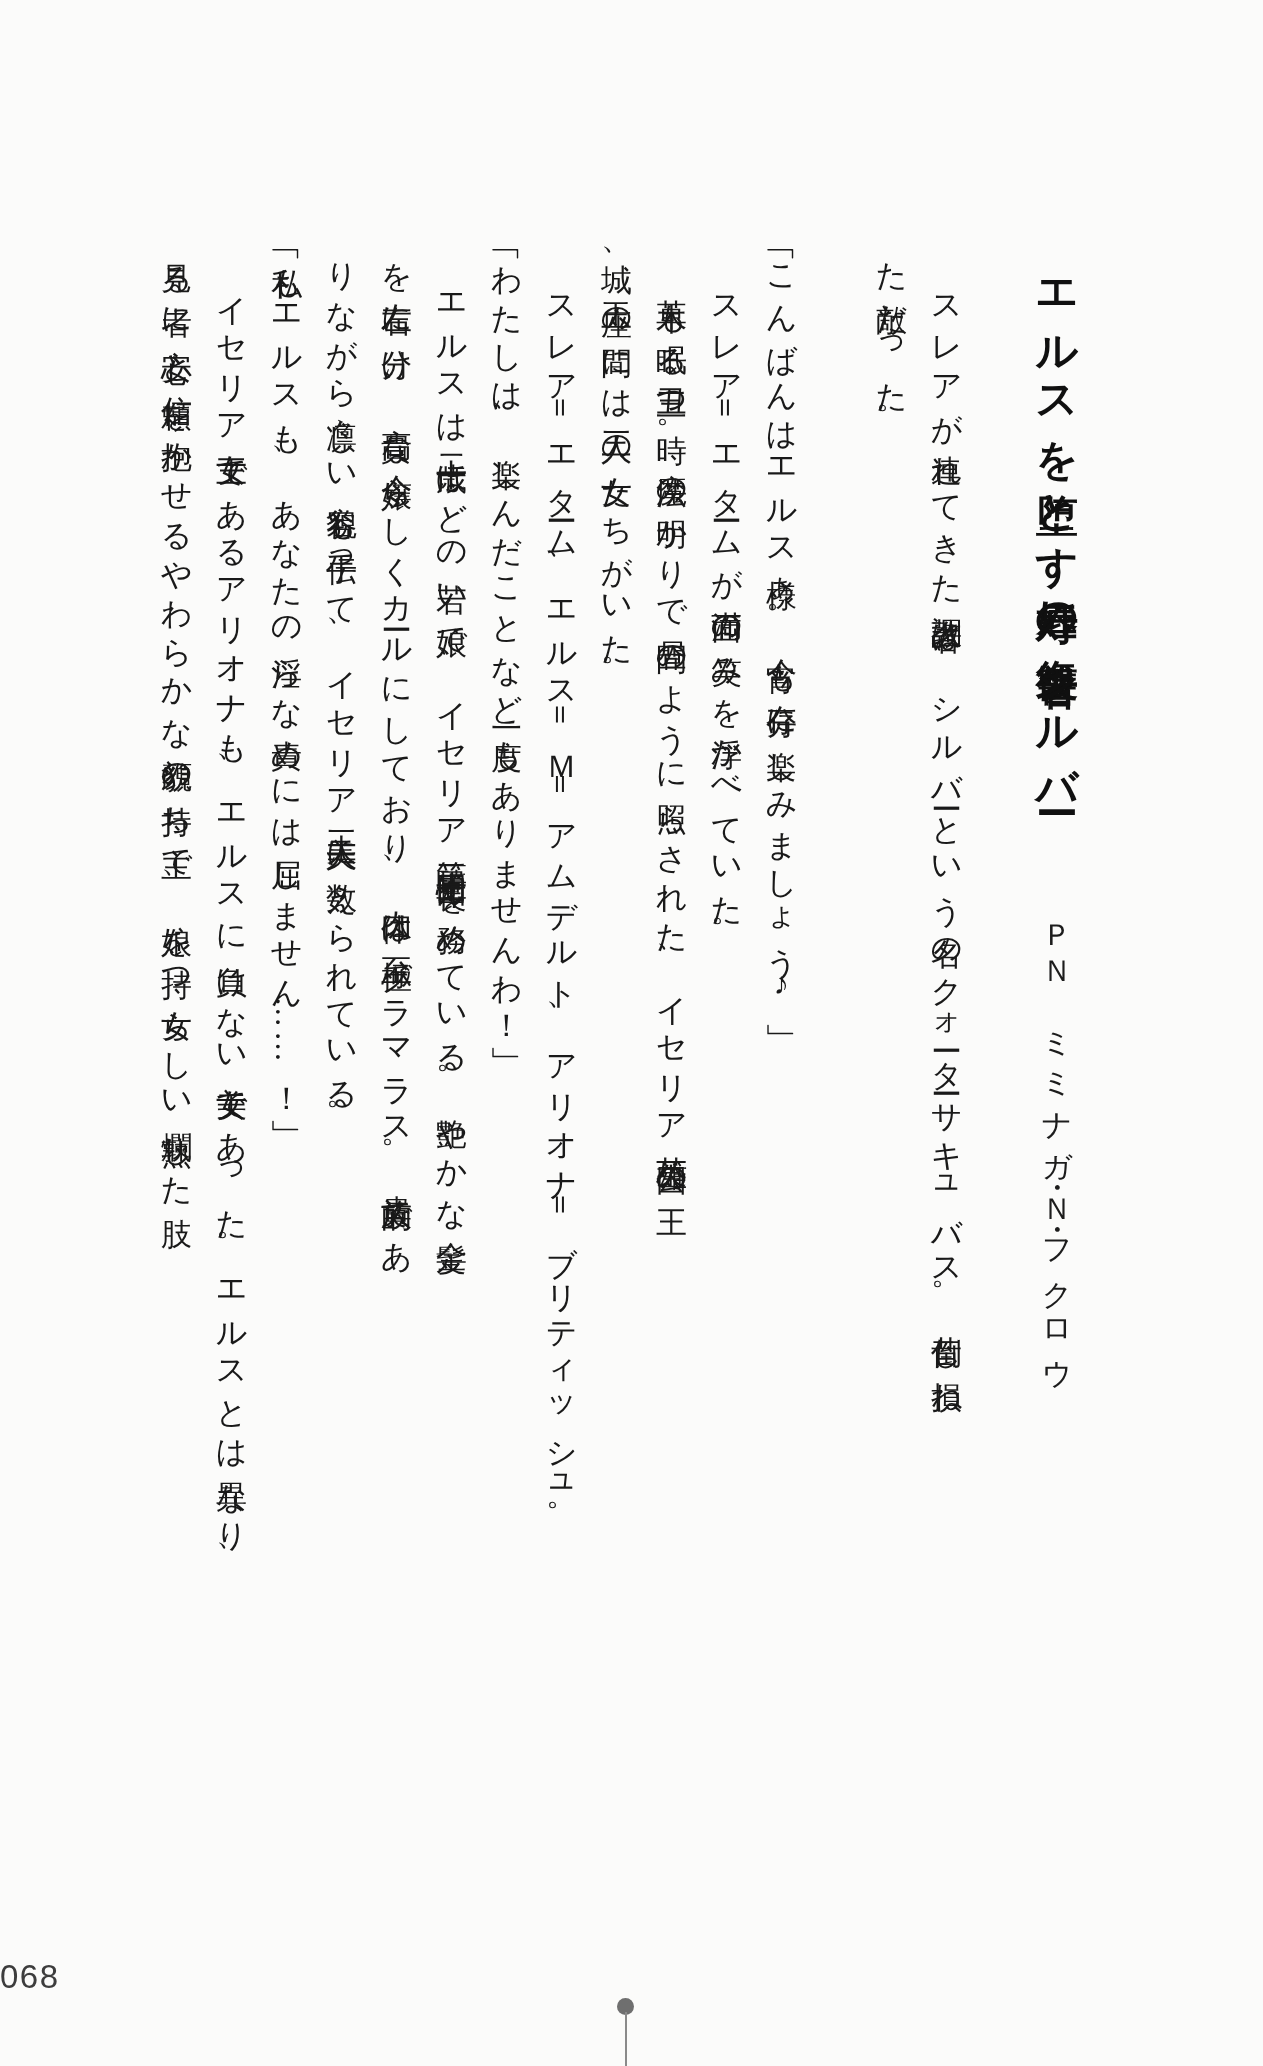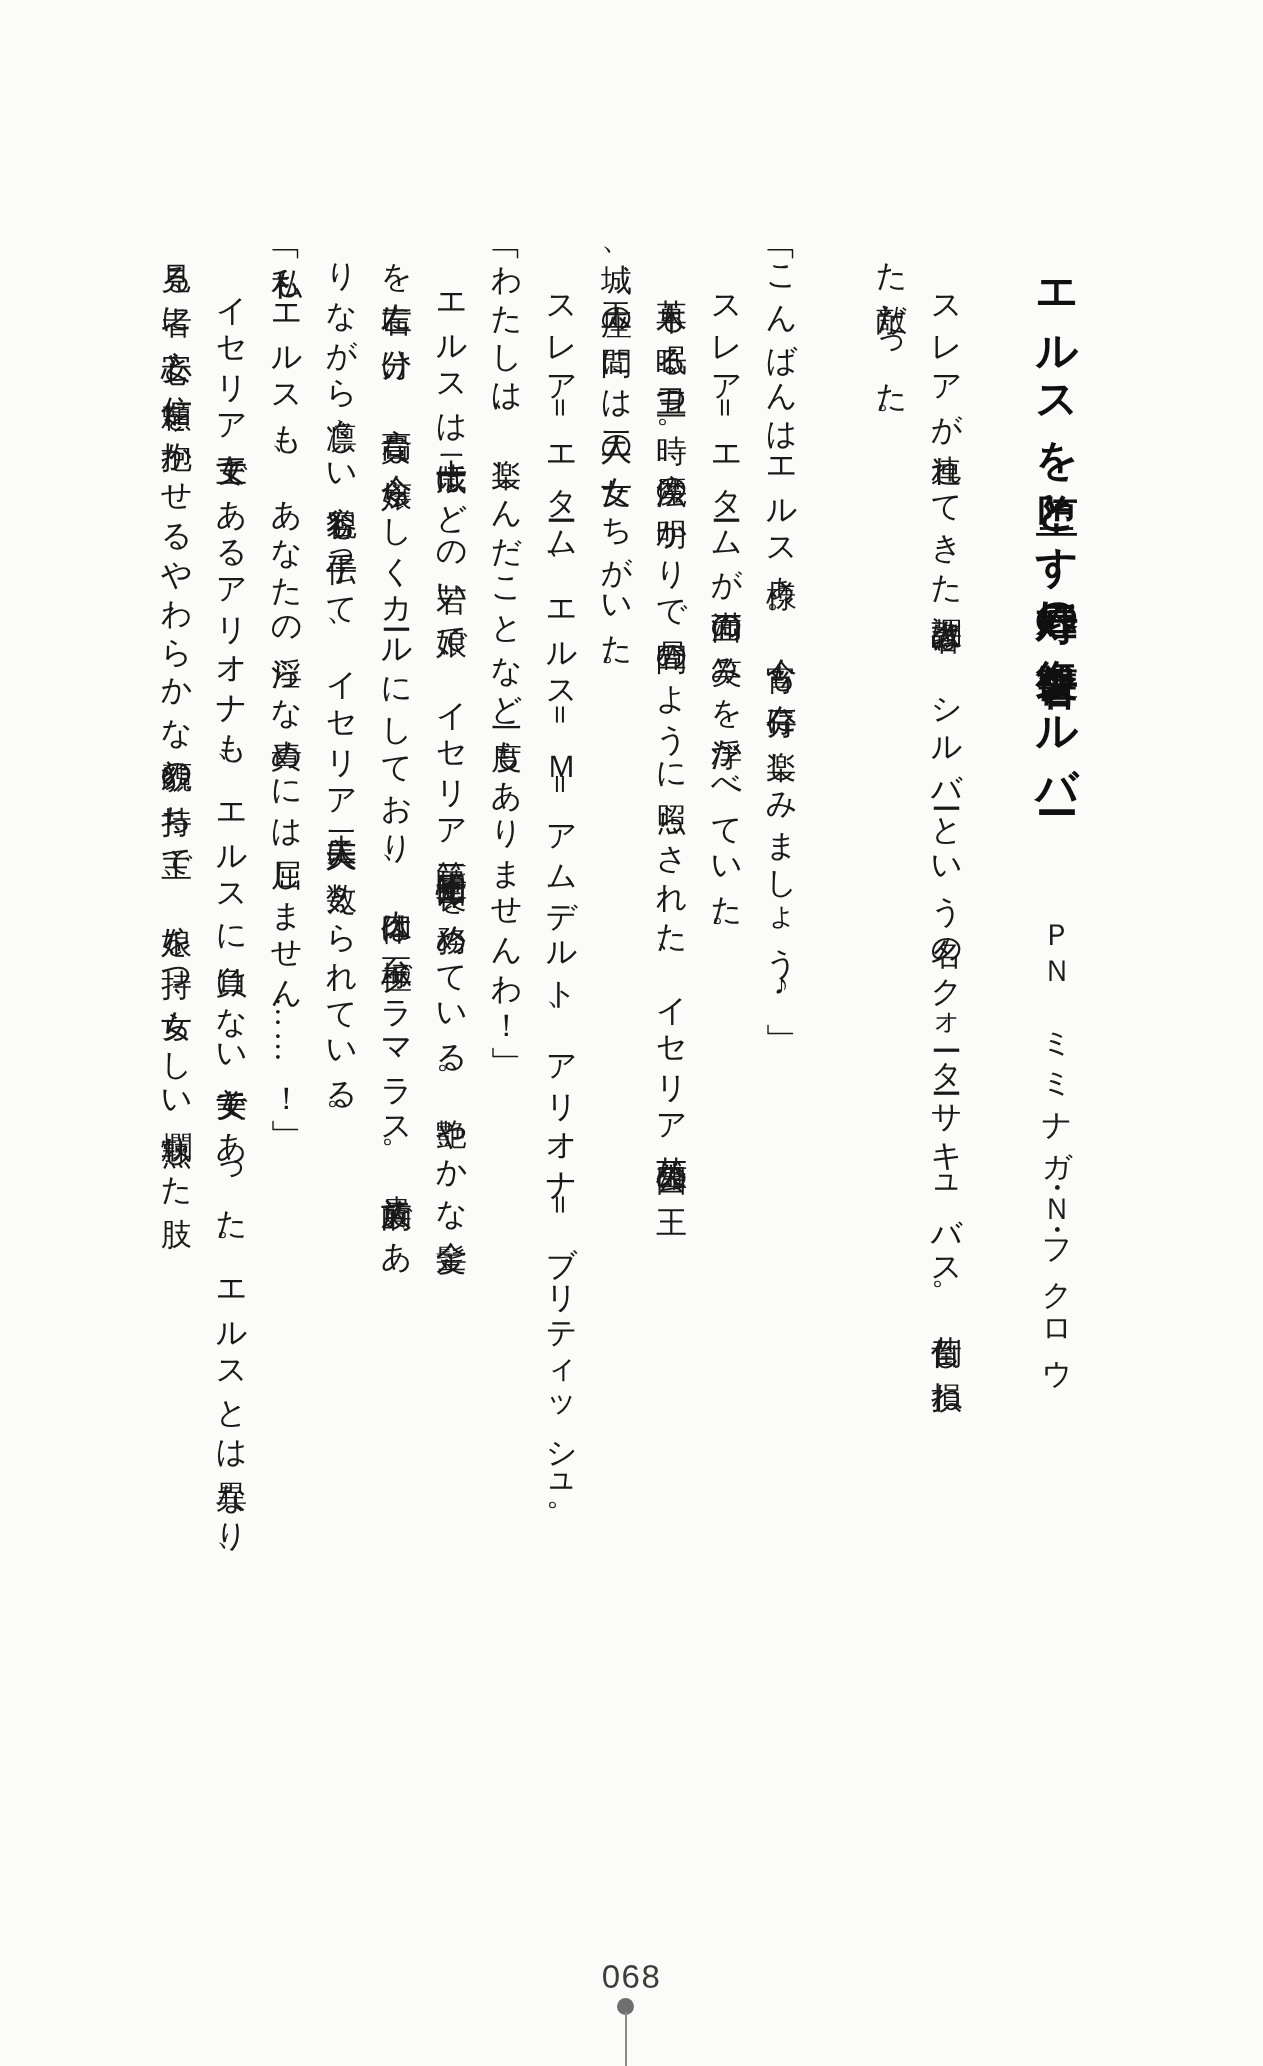--- a/index.html
+++ b/index.html
@@ -50,21 +50,20 @@
     left: 0;
     width: 100%;
     top: 1958px;
     height: 108px;
   }
   .page-number {
     position: absolute;
     left: 0;
     width: 100%;
     top: 0;
-    text-align: center;
     font-family: "Liberation Sans", "DejaVu Sans", sans-serif;
     font-size: 33px;
     font-weight: 300;
     letter-spacing: 1.5px;
     color: #3d3d3d;
   }
   .ornament-dot {
     position: absolute;
     left: 617px;
     top: 40px;

